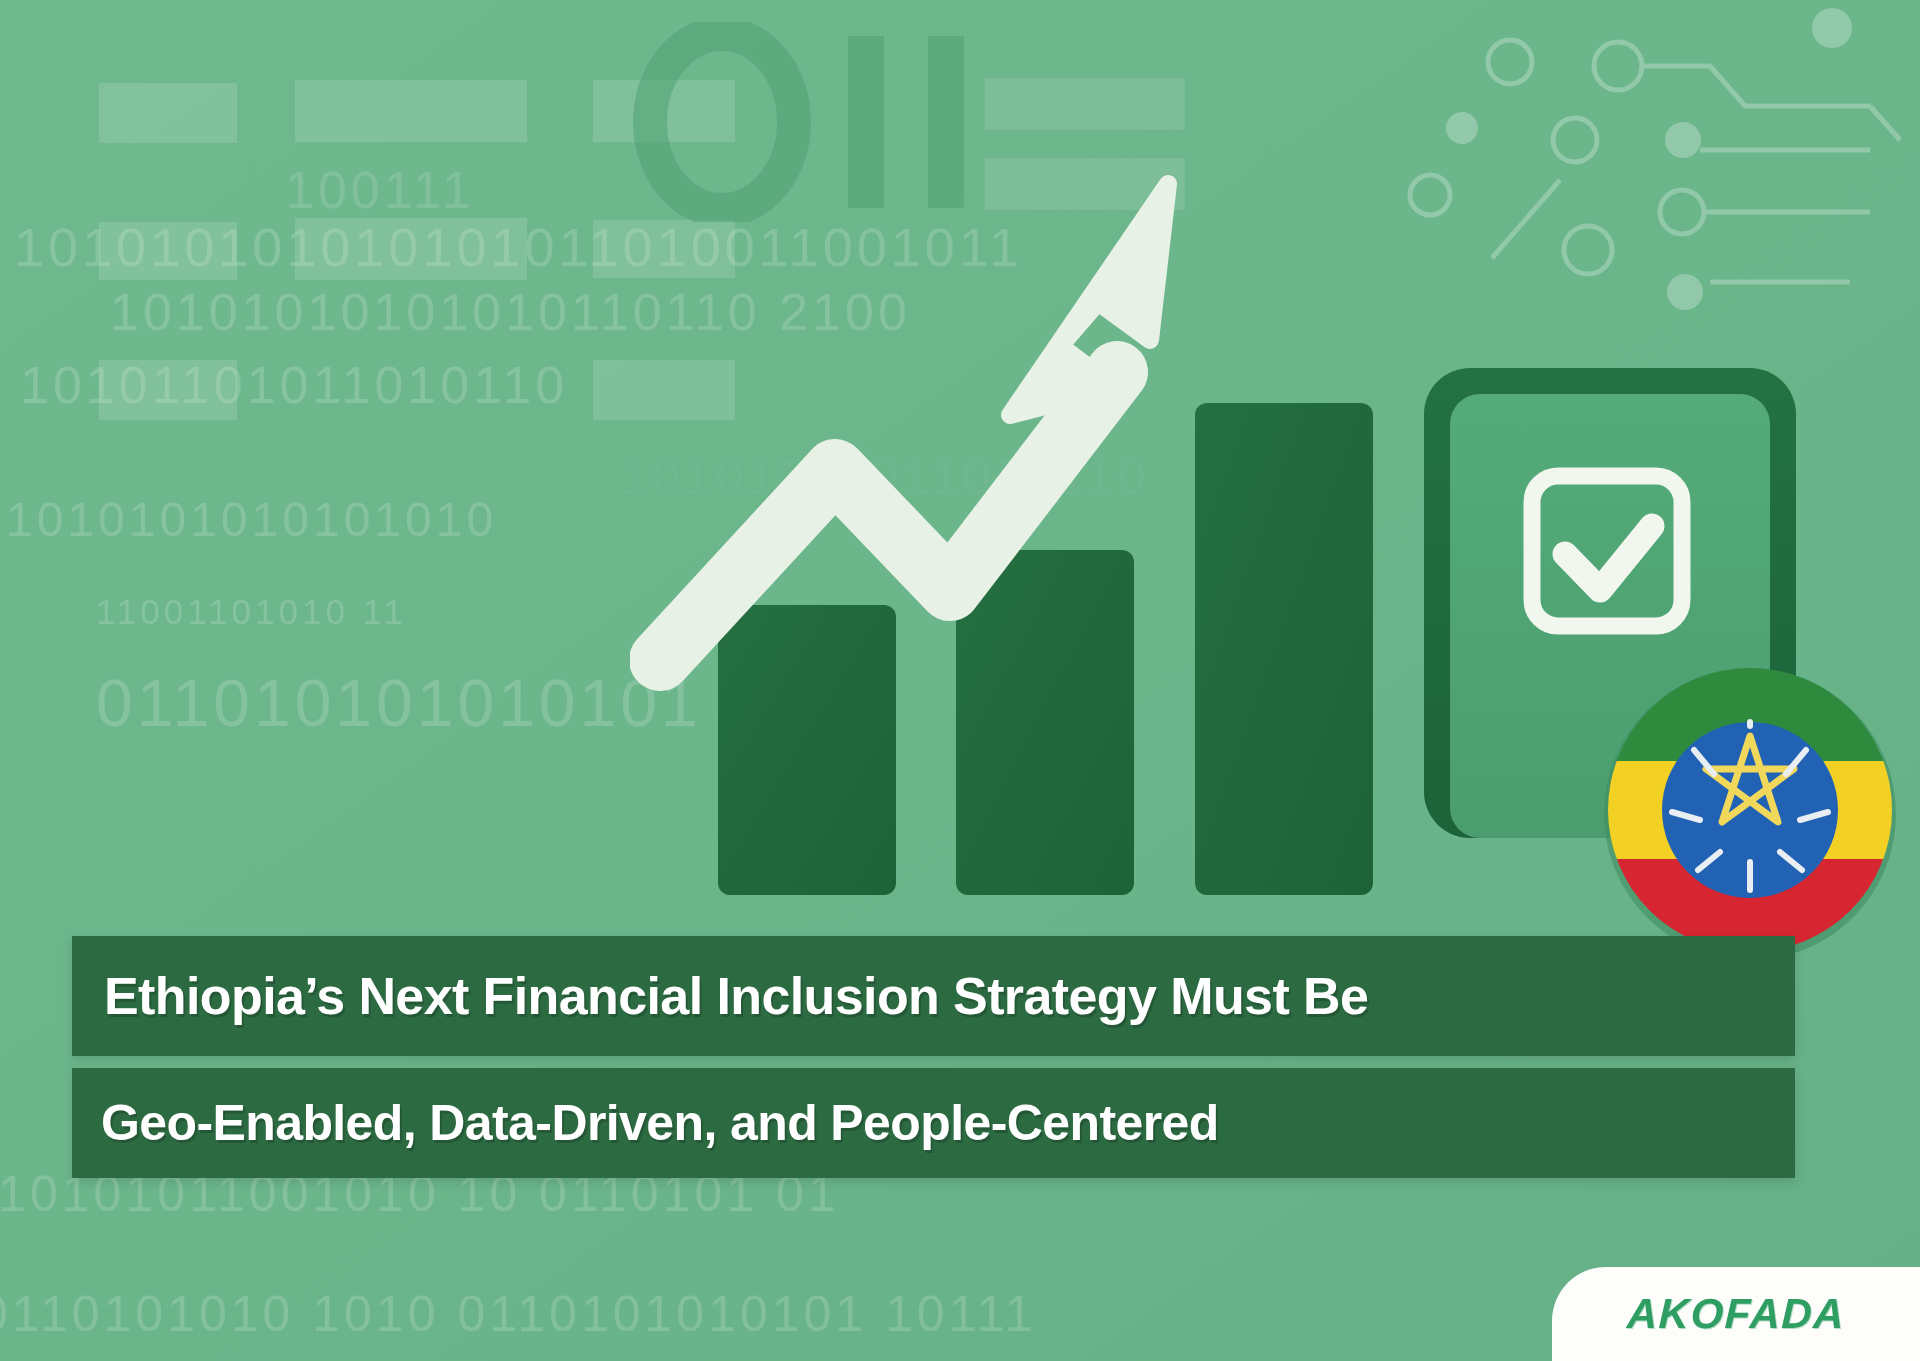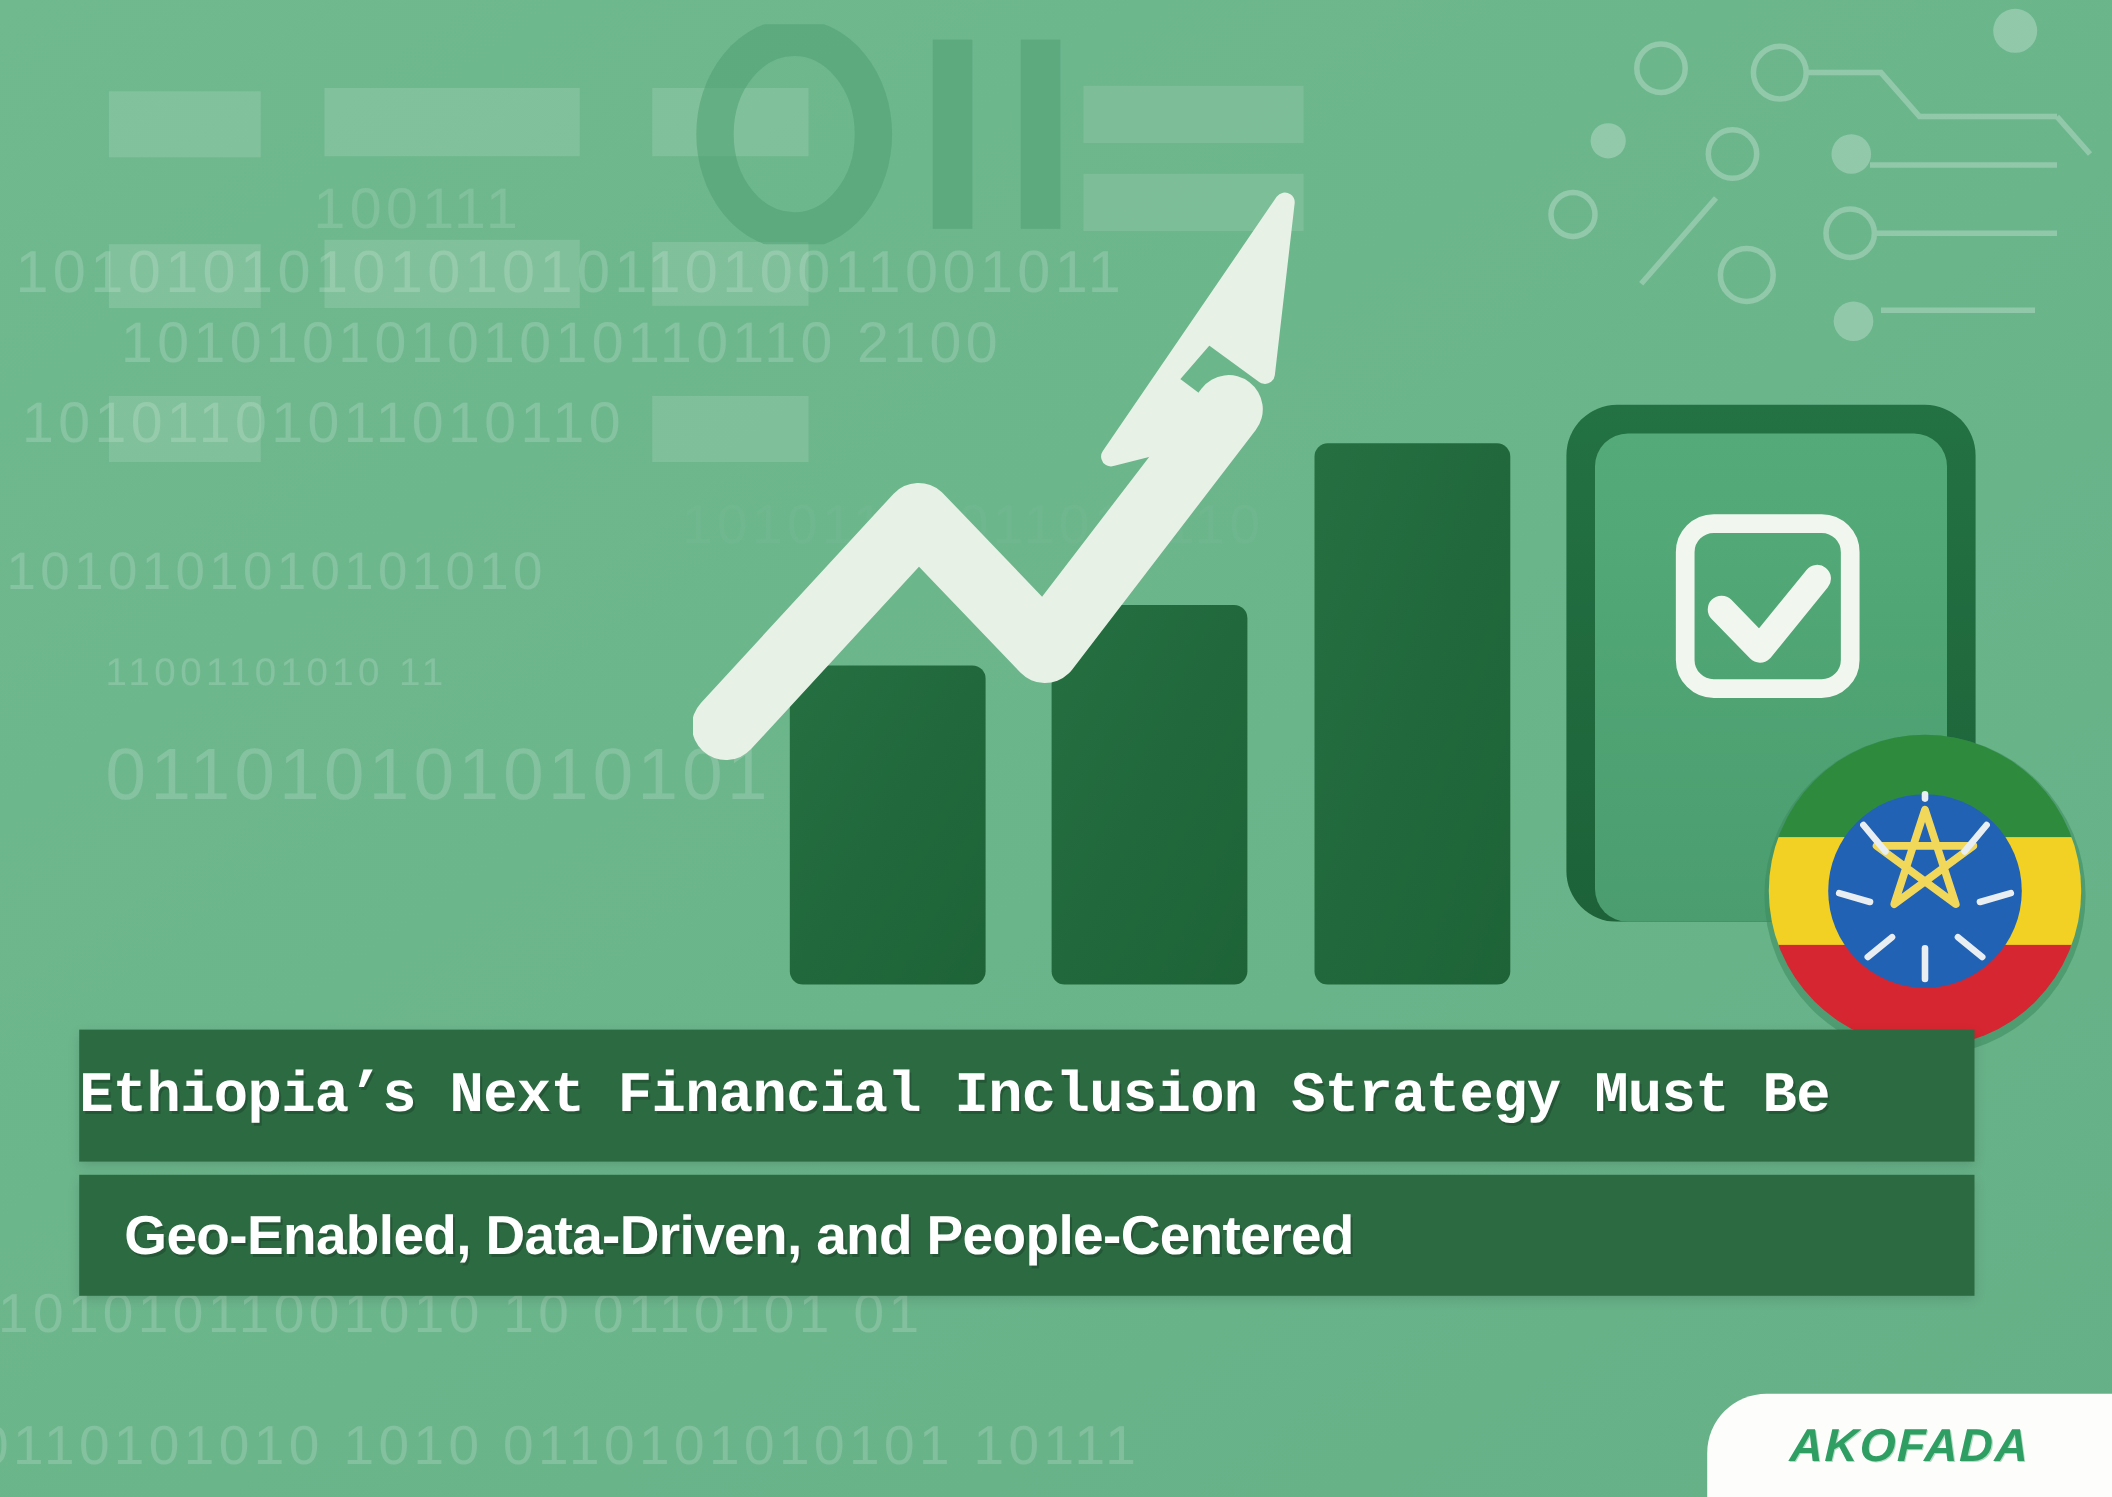--- a/index.html
+++ b/index.html
@@ -13,22 +13,22 @@
   .layer{position:absolute;top:0;left:0;width:1920px;height:1361px;}
 
   
   .title-bar{
     position:absolute;
     background:#2c6b42;
     box-shadow:0 4px 10px rgba(0,0,0,.13);
     display:flex;align-items:center;
     box-sizing:border-box;
   }
-  #title-bar-1{left:72px;top:936px;width:1723px;height:120px;font-family:Liberation Mono, monospace;}
-  #title-bar-2{left:72px;top:1068px;width:1723px;height:110px;padding-left:41px;}
+  #title-bar-1{left:72px;top:936px;width:1723px;height:120px;padding-left:32px;}
+  #title-bar-2{left:72px;top:1068px;width:1723px;height:110px;padding-left:29px;}
   .title-text{
     color:#ffffff;
     font-weight:bold;
     font-size:52px;
     letter-spacing:-.6px;
     white-space:nowrap;
     text-shadow:2px 3px 0 rgba(0,0,0,.18);
   }
   #title-bar-2 .title-text{font-size:50px;}
 

